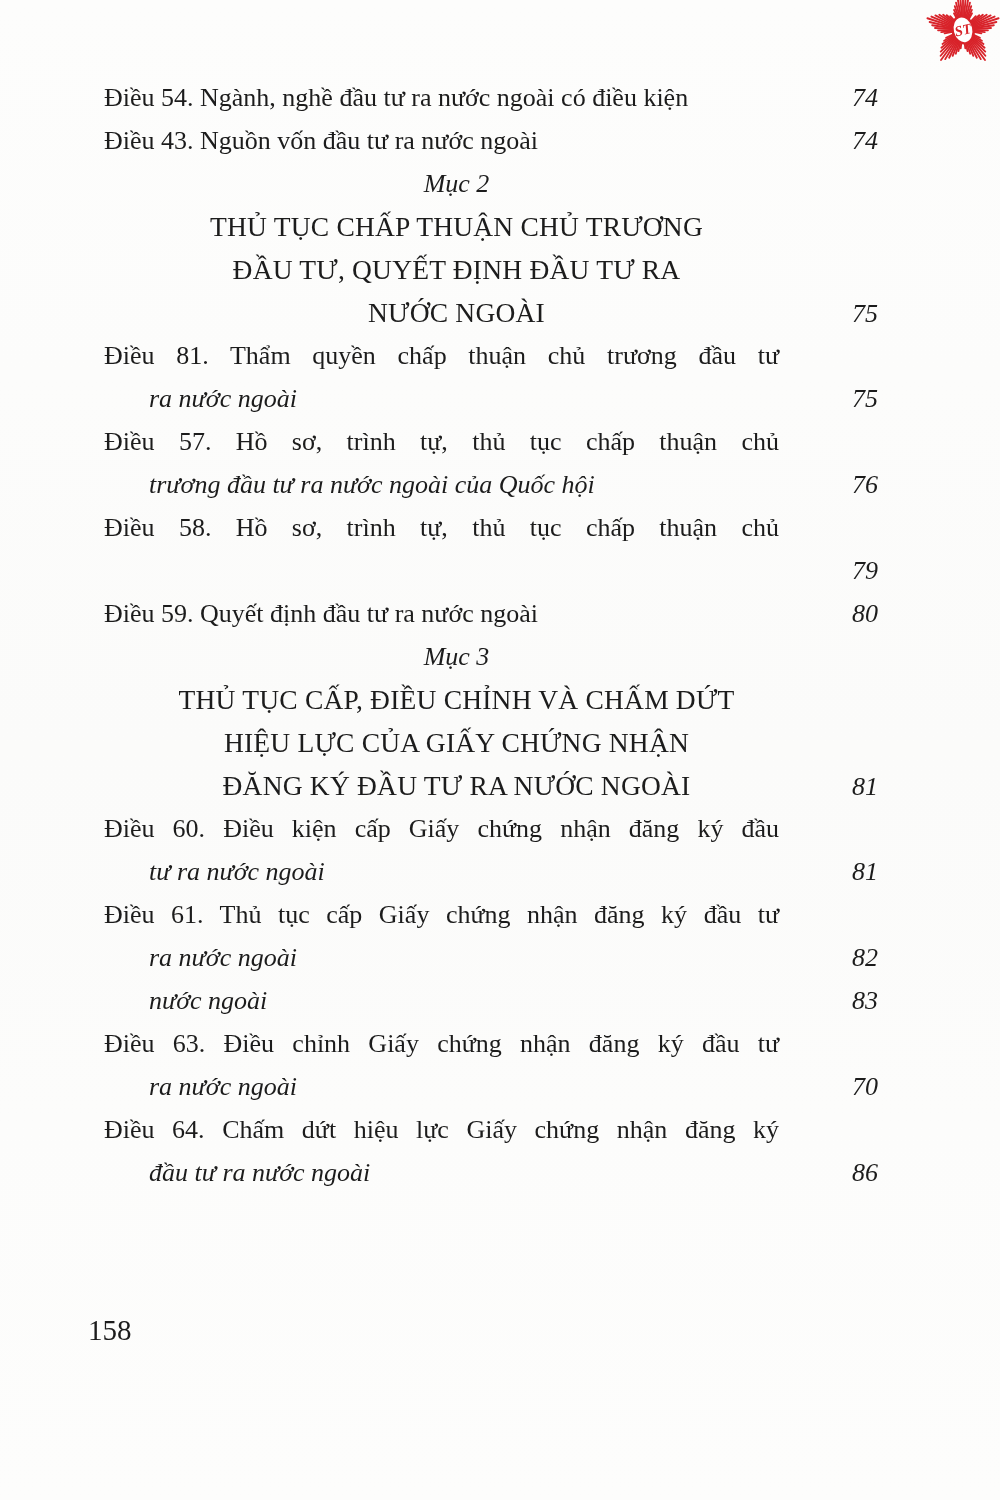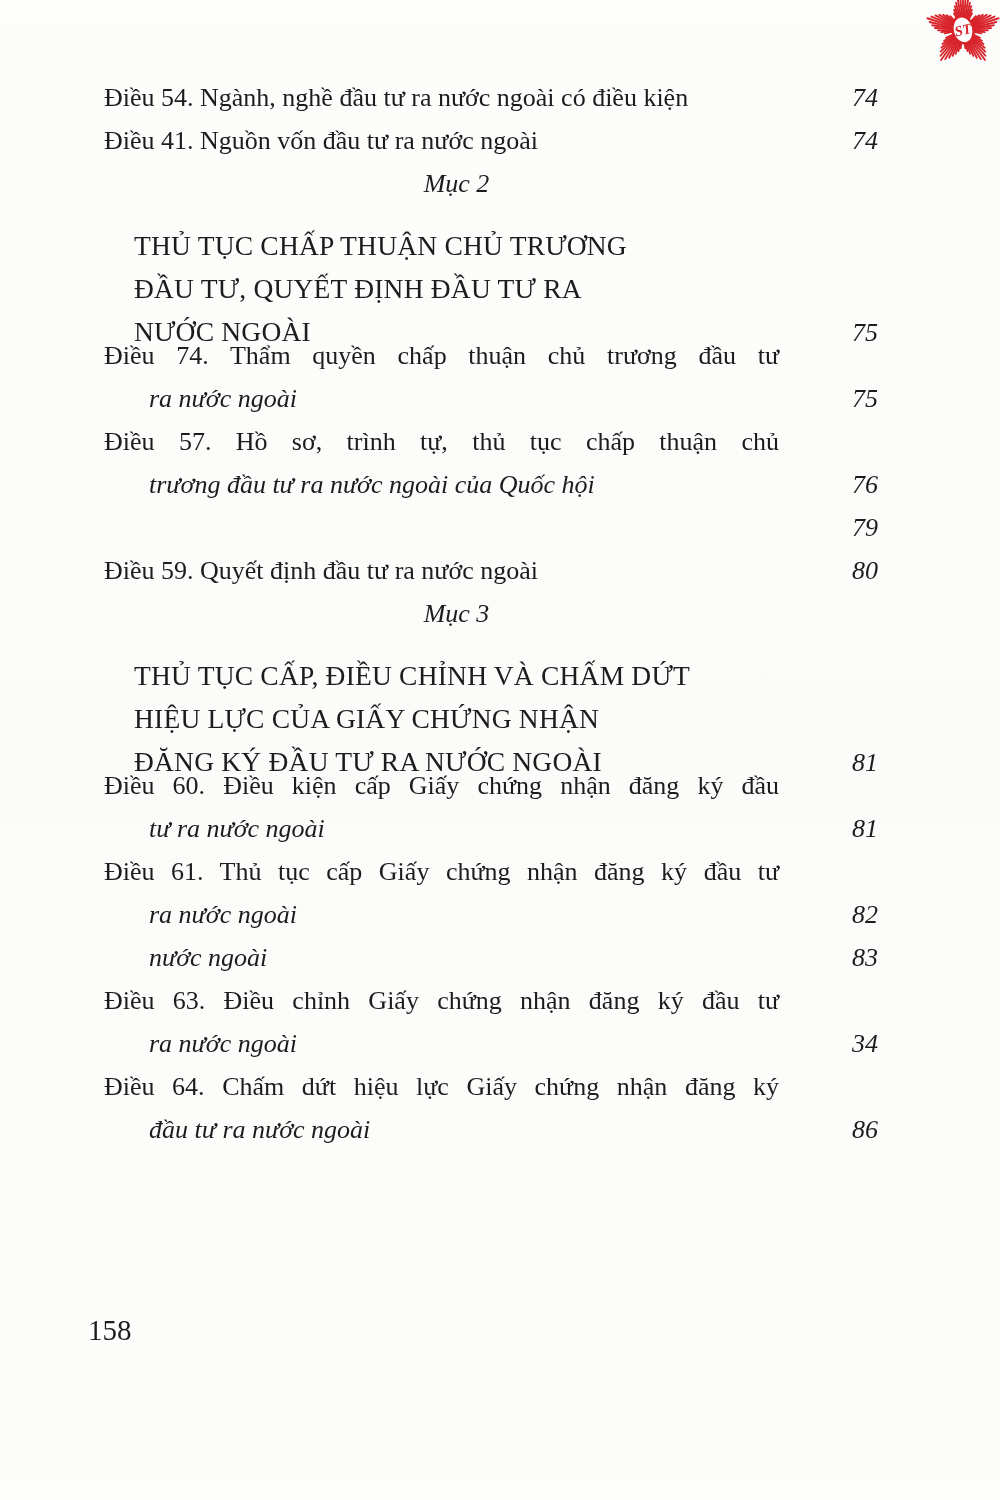--- a/index.html
+++ b/index.html
@@ -46,25 +46,25 @@
     text-align-last: justify;
   }
   .continuation .txt { padding-left: 45px; font-style: italic; }
   .section-label .txt {
     text-align: center;
     font-style: italic;
     padding-left: 30px;
     white-space: nowrap;
   }
   .section-heading .txt {
+    text-align: center;
     font-size: 27.5px;
     letter-spacing: 0.2px;
     padding-left: 30px;
     white-space: nowrap;
-    margin-top: 19px;
   }
   .num {
     flex: 1 1 auto;
     text-align: right;
     font-size: 26px;
     font-style: italic;
   }
   .folio {
     position: absolute;
     left: 88px; top: 1314px;
@@ -147,21 +147,21 @@
       </svg>
   </div>
 
   <main class="toc" id="toc">
   <div class="row entry">
     <div class="txt">Điều 54. Ngành, nghề đầu tư ra nước ngoài có điều kiện</div>
     <div class="num">74</div>
   </div>
 
   <div class="row entry">
-    <div class="txt">Điều 41. Nguồn vốn đầu tư ra nước ngoài</div>
+    <div class="txt">Điều 43. Nguồn vốn đầu tư ra nước ngoài</div>
     <div class="num">74</div>
   </div>
 
   <div class="row section-label">
     <div class="txt">Mục 2</div>
     <div class="num"></div>
   </div>
 
   <div class="row section-heading">
     <div class="txt">THỦ TỤC CHẤP THUẬN CHỦ TRƯƠNG</div>
@@ -172,39 +172,43 @@
     <div class="txt">ĐẦU TƯ, QUYẾT ĐỊNH ĐẦU TƯ RA</div>
     <div class="num"></div>
   </div>
 
   <div class="row section-heading">
     <div class="txt">NƯỚC NGOÀI</div>
     <div class="num">75</div>
   </div>
 
   <div class="row entry">
-    <div class="txt j">Điều 74. Thẩm quyền chấp thuận chủ trương đầu tư</div>
+    <div class="txt j">Điều 81. Thẩm quyền chấp thuận chủ trương đầu tư</div>
     <div class="num"></div>
   </div>
 
   <div class="row continuation">
     <div class="txt">ra nước ngoài</div>
     <div class="num">75</div>
   </div>
 
   <div class="row entry">
     <div class="txt j">Điều 57. Hồ sơ, trình tự, thủ tục chấp thuận chủ</div>
     <div class="num"></div>
   </div>
 
   <div class="row continuation">
     <div class="txt">trương đầu tư ra nước ngoài của Quốc hội</div>
     <div class="num">76</div>
   </div>
 
+  <div class="row entry">
+    <div class="txt j">Điều 58. Hồ sơ, trình tự, thủ tục chấp thuận chủ</div>
+    <div class="num"></div>
+  </div>
 
 
   <div class="row continuation">
     <div class="num">79</div>
   </div>
 
   <div class="row entry">
     <div class="txt">Điều 59. Quyết định đầu tư ra nước ngoài</div>
     <div class="num">80</div>
   </div>
@@ -255,21 +259,21 @@
     <div class="num">83</div>
   </div>
 
   <div class="row entry">
     <div class="txt j">Điều 63. Điều chỉnh Giấy chứng nhận đăng ký đầu tư</div>
     <div class="num"></div>
   </div>
 
   <div class="row continuation">
     <div class="txt">ra nước ngoài</div>
-    <div class="num">34</div>
+    <div class="num">70</div>
   </div>
 
   <div class="row entry">
     <div class="txt j">Điều 64. Chấm dứt hiệu lực Giấy chứng nhận đăng ký</div>
     <div class="num"></div>
   </div>
 
   <div class="row continuation">
     <div class="txt">đầu tư ra nước ngoài</div>
     <div class="num">86</div>

